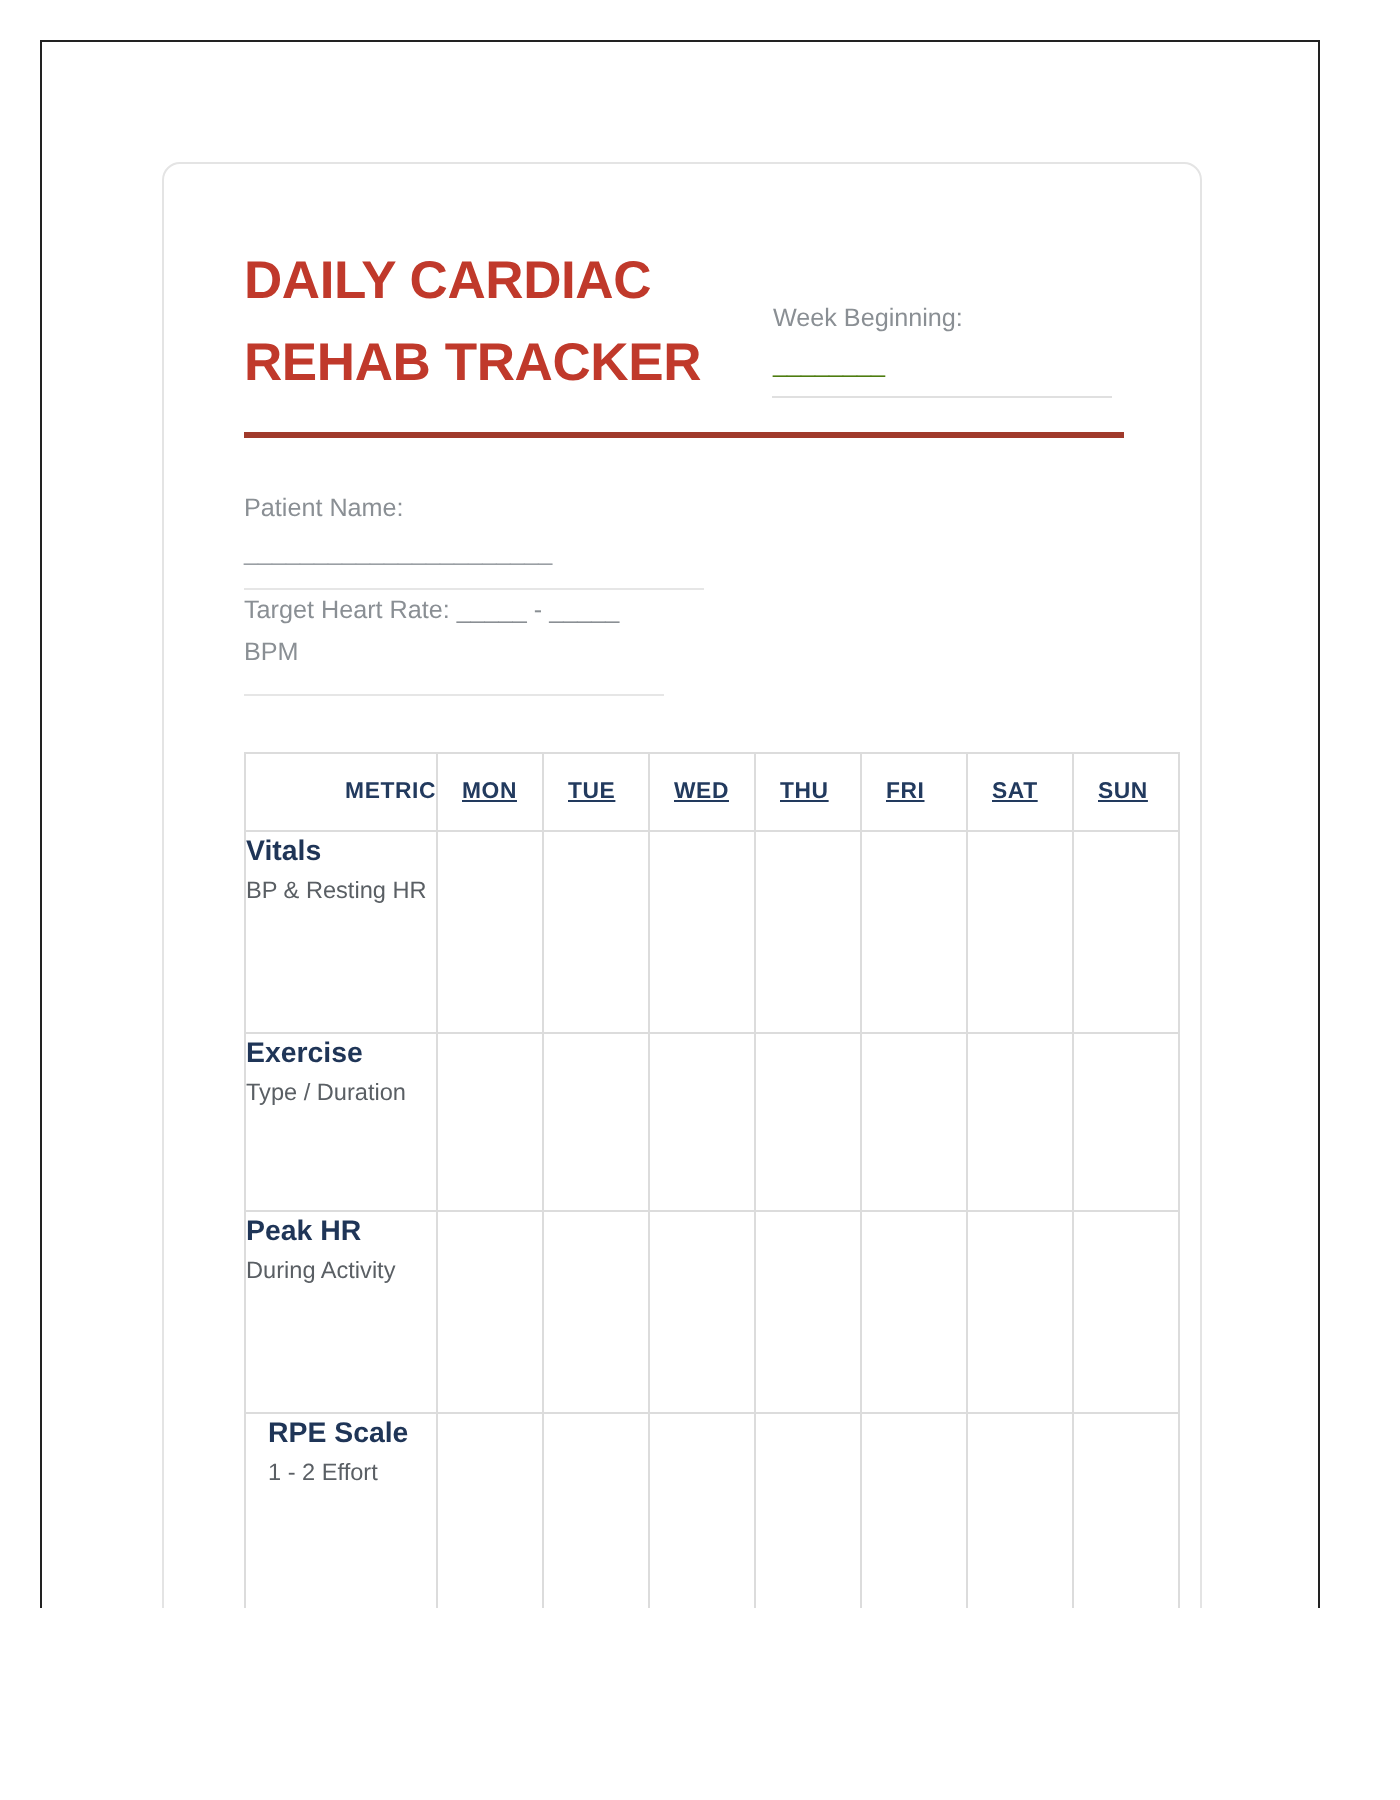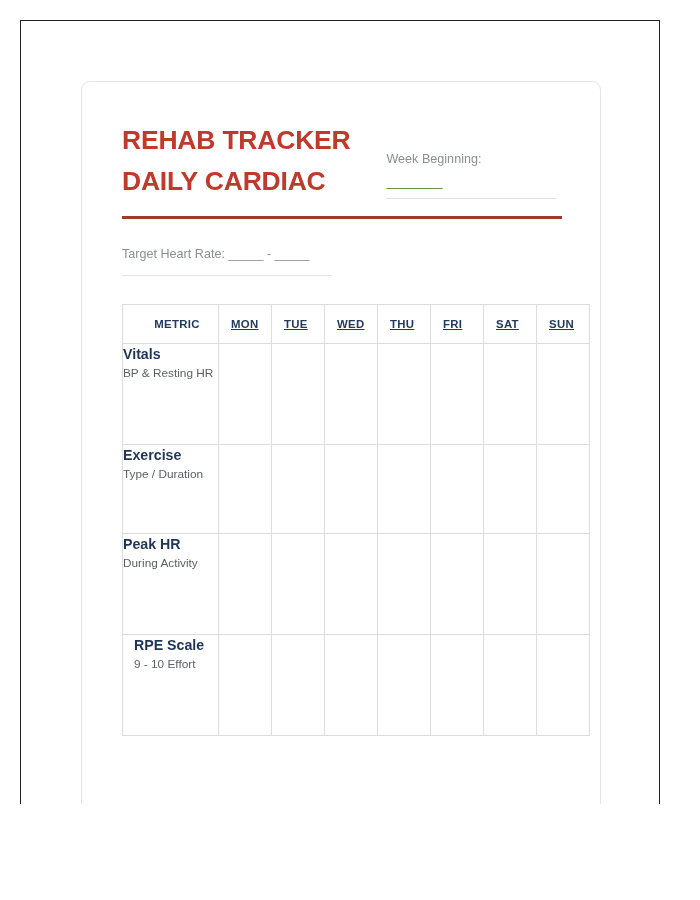--- a/index.html
+++ b/index.html
@@ -140,21 +140,21 @@
     border: 1px solid #dcdcdc;
     padding: 0;
     vertical-align: top;
   }
   .tracker-table thead th {
     height: 38px;
     color: #223A5E;
     font-size: 11.4px;
     font-weight: bold;
     letter-spacing: 0.3px;
-    text-align: center;
+    text-align: right;
     padding: 0 0 0 13px;
     vertical-align: middle;
   }
   .tracker-table thead th.day-head {
     text-align: left;
     padding-left: 12px;
     text-decoration: underline;
   }
   col.metric-col { width: 96px; }
   col.day-col    { width: 53px; }
@@ -187,39 +187,45 @@
 </head>
 <body>
 
 <div class="page-frame">
 
   <div class="doc-card">
 
     <div class="doc-header">
 
       <div class="title-block">
+        <div class="doc-title-line">DAILY CARDIAC</div>
         <div class="doc-title-line">REHAB TRACKER</div>
-        <div class="doc-title-line">DAILY CARDIAC</div>
       </div>
 
       <div class="week-block">
         <div class="field-label">Week Beginning:</div>
         <div class="field-blank week-underscore">________</div>
         <div class="field-rule"></div>
       </div>
 
     </div>
 
     <div class="title-rule"></div>
 
     <div class="info-row">
 
+      <div class="info-col left">
+        <span class="info-text">Patient Name:</span>
+        <span class="name-blank">______________________</span>
+        <div class="info-rule"></div>
+      </div>
 
       <div class="info-col right">
         <span class="info-text">Target Heart Rate: _____ - _____</span>
+        <span class="info-text">BPM</span>
         <div class="info-rule"></div>
       </div>
 
     </div>
 
     <table class="tracker-table">
       <colgroup>
         <col class="metric-col">
         <col class="day-col">
           <col class="day-col">
@@ -283,21 +289,21 @@
           <td class="day-cell"></td>
           <td class="day-cell"></td>
           <td class="day-cell"></td>
           <td class="day-cell"></td>
           <td class="day-cell"></td>
         </tr>
 
         <tr class="row-rpe">
           <td class="metric-cell">
             <span class="metric-name">RPE Scale</span>
-            <span class="metric-sub">9 - 10 Effort</span>
+            <span class="metric-sub">1 - 2 Effort</span>
           </td>
           <td class="day-cell"></td>
           <td class="day-cell"></td>
           <td class="day-cell"></td>
           <td class="day-cell"></td>
           <td class="day-cell"></td>
           <td class="day-cell"></td>
           <td class="day-cell"></td>
         </tr>
 

